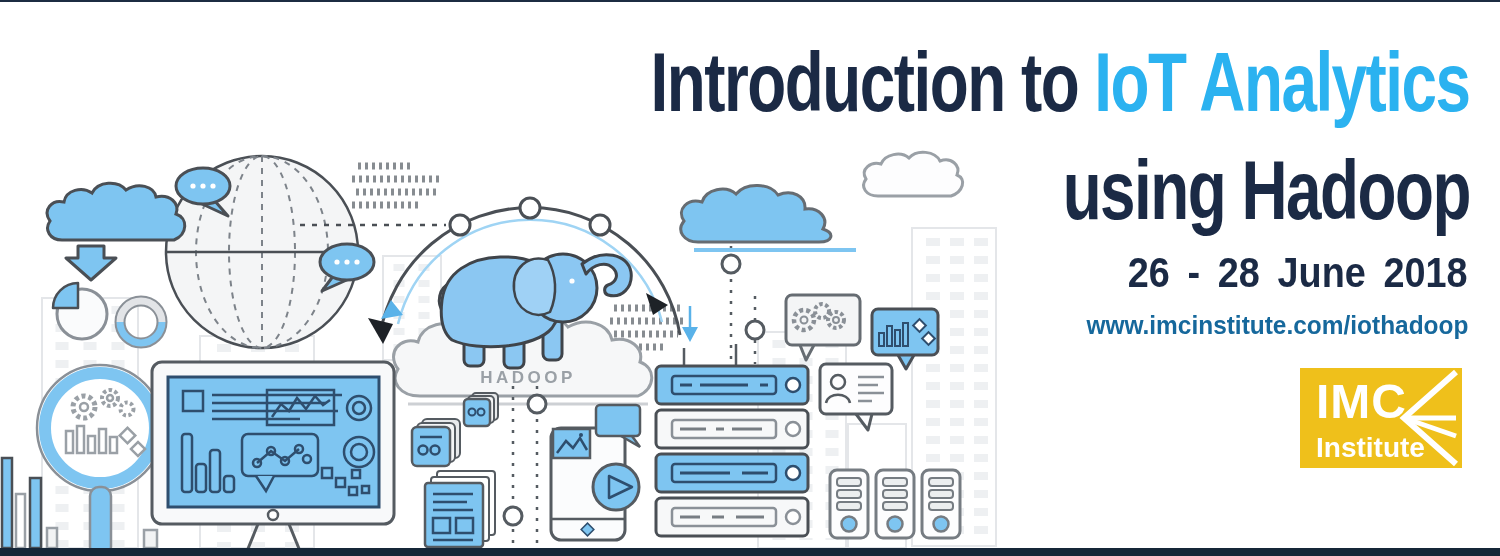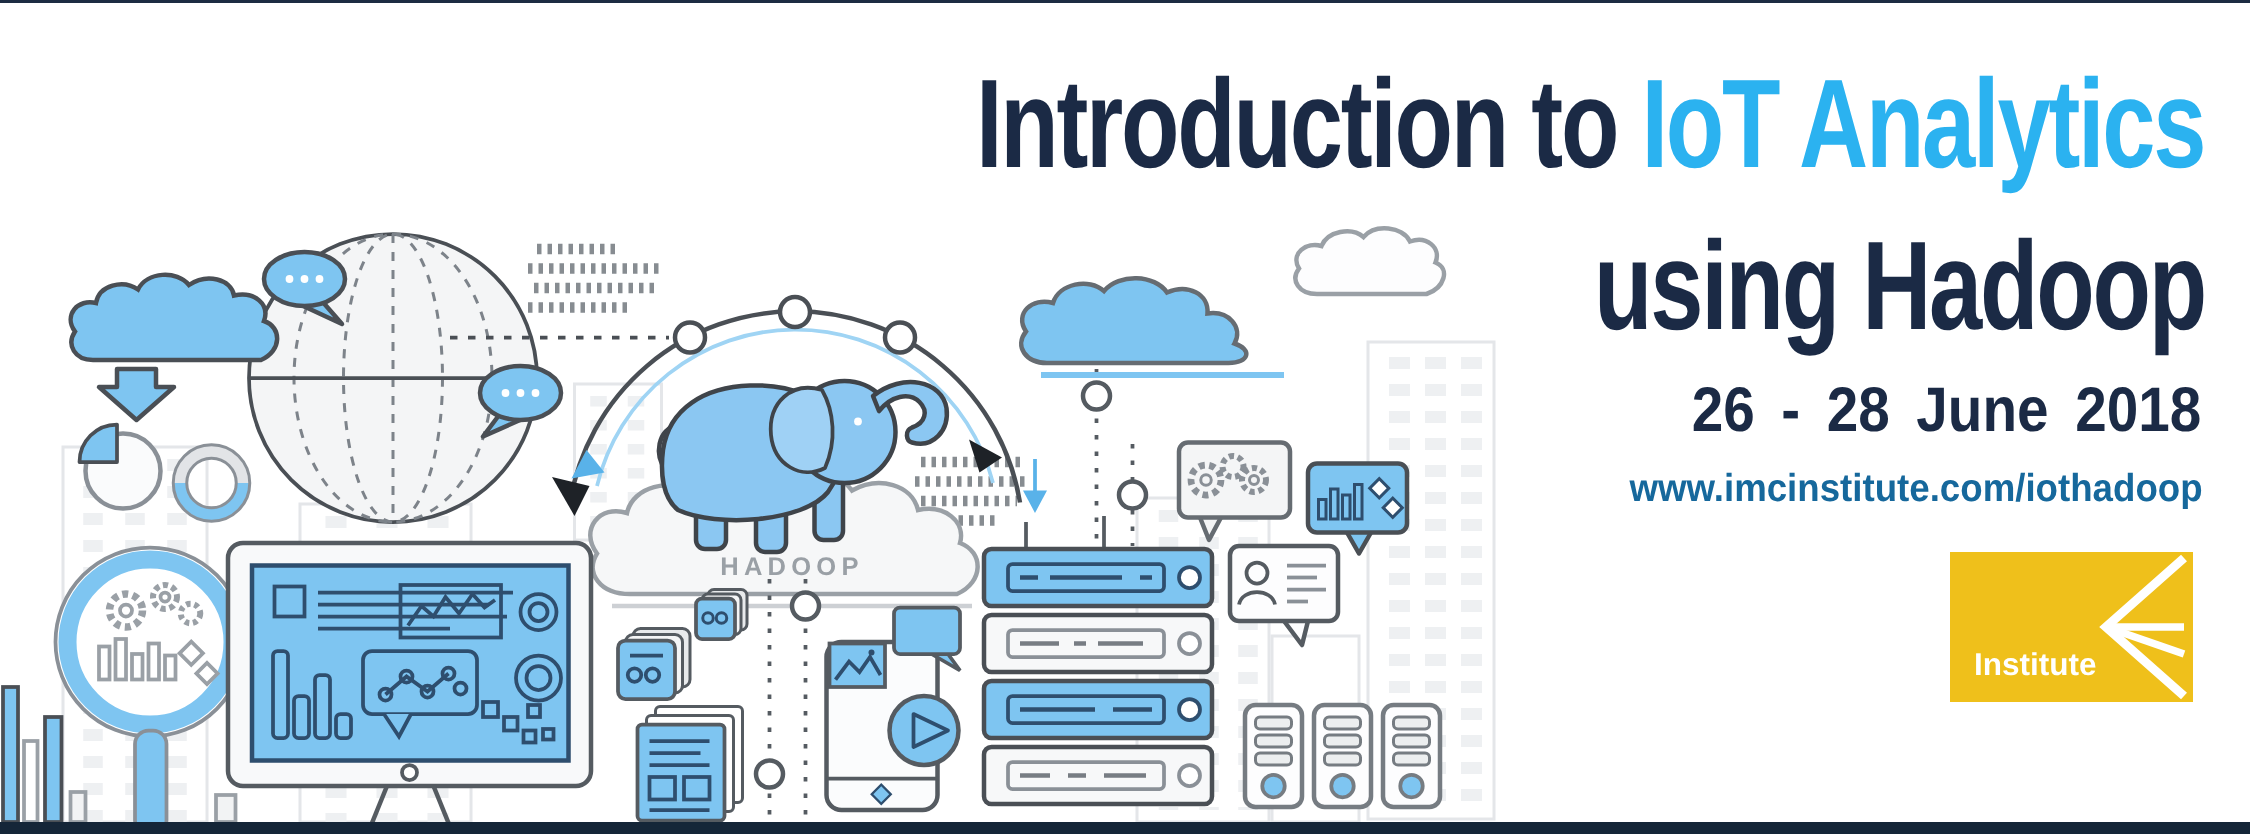--- a/index.html
+++ b/index.html
@@ -12,21 +12,21 @@
   .line1{top:40px;right:30px;font-size:84px;letter-spacing:-2px;transform:scaleX(0.76);
          transform-origin:100% 50%;color:#1b2a45;}
   .line2{top:148px;right:30px;font-size:84px;letter-spacing:-2px;transform:scaleX(0.76);
          transform-origin:100% 50%;color:#1b2a45;}
   .sky{color:#2bb2f0;}
   .date{top:252px;right:32px;font-size:42px;word-spacing:8px;transform:scaleX(0.9);
         transform-origin:100% 50%;color:#1b2a45;}
   .url{top:312px;right:32px;font-size:26px;transform:scaleX(0.94);transform-origin:100% 50%;color:#16689c;}
   .logo{position:absolute;top:368px;right:38px;width:162px;height:100px;background:#efc01b;z-index:4;}
   .logo-acronym{position:absolute;left:16px;top:6px;font-size:48px;font-weight:bold;color:#ffffff;letter-spacing:1px;}
-  .logo-subtitle{position:absolute;left:16px;top:64px;font-size:21px;font-weight:bold;color:#ffffff;}
+  .logo-subtitle{position:absolute;left:16px;top:64px;font-size:28px;font-weight:bold;color:#ffffff;}
   .logo-chevron{position:absolute;right:2px;top:0;}
 </style>
 </head>
 <body>
 
 <div class="banner">
   <div class="top-line"></div>
 
   <svg class="illus" width="1500" height="556" viewBox="0 0 1500 556" xmlns="http://www.w3.org/2000/svg">
 
@@ -340,20 +340,21 @@
       <path d="M 878 196 C 866 196 860 187 866 179 C 860 169 871 161 881 164 C 885 154 901 151 909 158 C 917 149 935 151 940 161 C 951 157 961 165 957 175 C 967 179 963 192 951 196 Z" fill="#fdfdfe" stroke="#9aa0a6" stroke-width="3"></path>
     </g>
   </svg>
 
   <div class="txt line1"><span>Introduction to </span><span class="sky">IoT Analytics</span></div>
   <div class="txt line2">using Hadoop</div>
   <div class="txt date">26 - 28 June 2018</div>
   <div class="txt url">www.imcinstitute.com/iothadoop</div>
 
   <div class="logo">
+    <div class="logo-acronym">IMC</div>
     <div class="logo-subtitle">Institute</div>
     <svg class="logo-chevron" width="72" height="100" viewBox="0 0 72 100">
       <polyline points="68,4 16,50 68,96" fill="none" stroke="#ffffff" stroke-width="6"></polyline>
       <line x1="16" y1="50" x2="68" y2="50" stroke="#ffffff" stroke-width="5"></line>
       <line x1="16" y1="50" x2="68" y2="68" stroke="#ffffff" stroke-width="5"></line>
     </svg>
   </div>
 
   <div class="bottom-bar"></div>
 </div>

